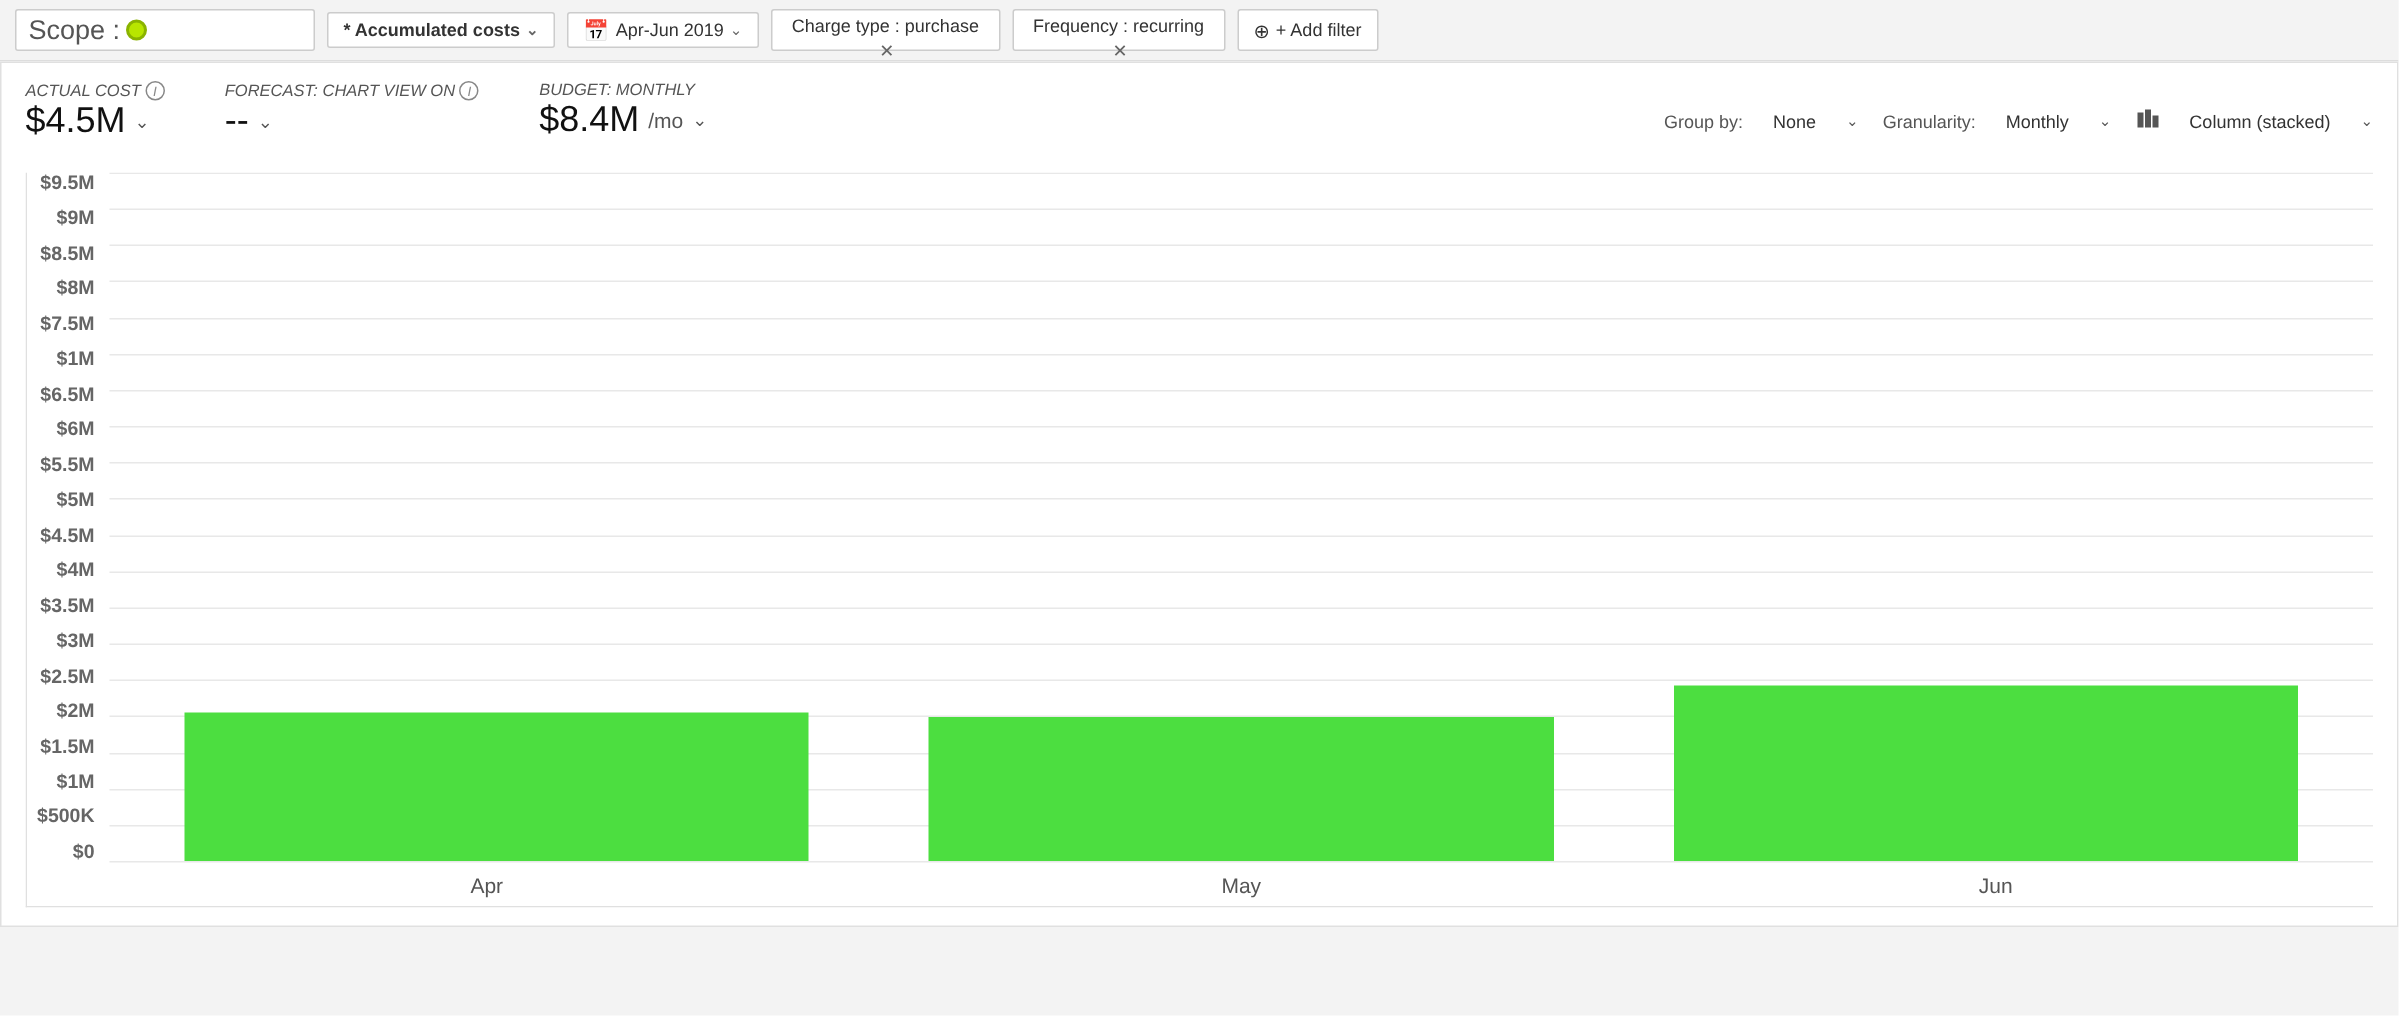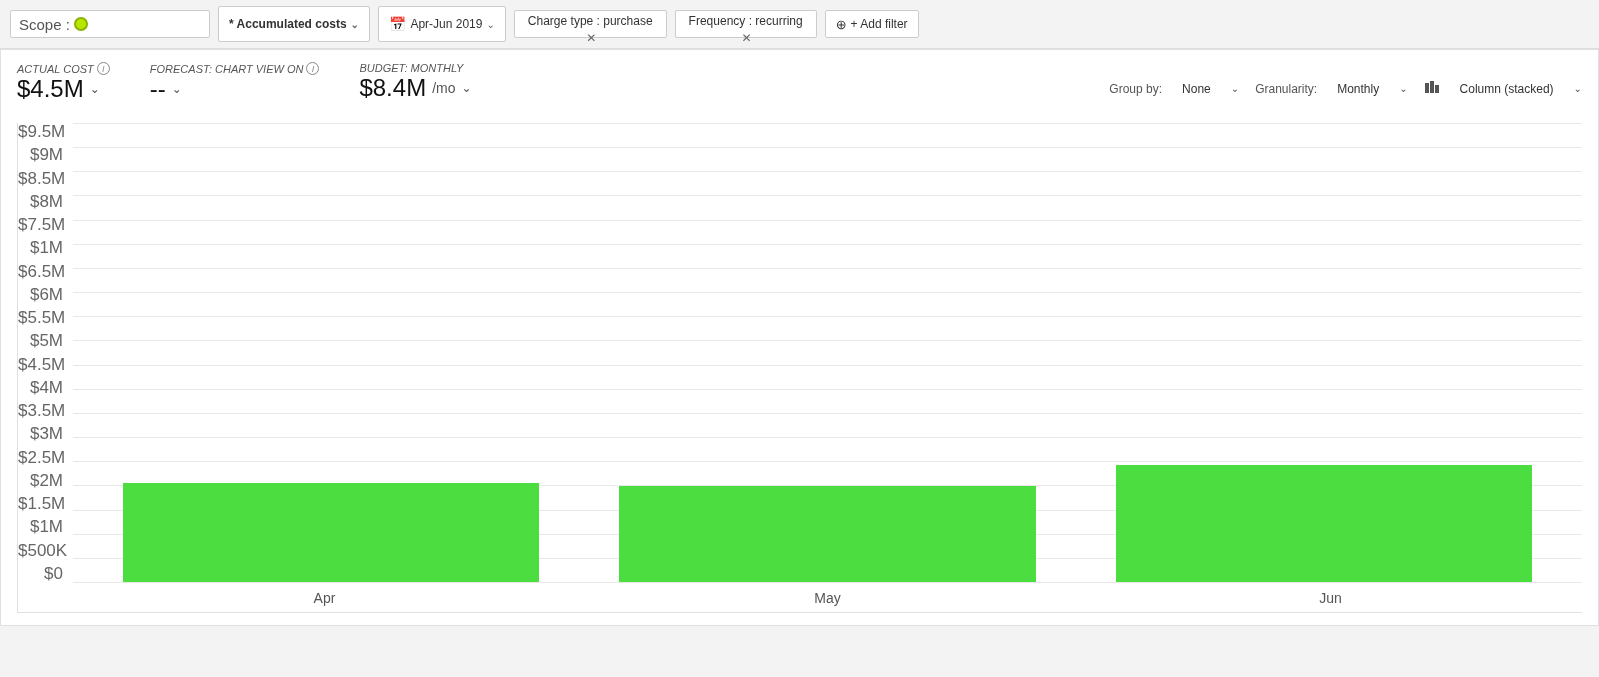--- a/index.html
+++ b/index.html
@@ -10,32 +10,32 @@
       background: #f3f3f3; padding: 6px 10px;
       border-bottom: 1px solid #ddd;
     }
 
     .scope-input {
       display: flex; align-items: center; gap: 4px;
       border: 1px solid #ccc; background: white;
       padding: 3px 8px; border-radius: 2px;
       min-width: 200px; height: 28px;
     }
-    .scope-label { font-size: 15px; color: #555; }
+    .scope-label { font-size: 18px; color: #555; }
     .scope-dot {
       width: 14px; height: 14px; border-radius: 50%;
       background: #b8e600; border: 2px solid #8ab300;
       display: inline-block;
     }
 
     .dropdown-btn {
       display: flex; align-items: center; gap: 4px;
       border: 1px solid #ccc; background: white;
       padding: 3px 10px; border-radius: 2px;
-      height: 36px; cursor: pointer; white-space: nowrap;
+      height: 24px; cursor: pointer; white-space: nowrap;
       font-size: 12px; color: #333;
     }
     .dropdown-btn.accent { font-weight: 600; }
     .dropdown-btn .chevron { font-size: 10px; color: #666; }
     .dropdown-btn .cal-icon { font-size: 14px; }
 
     .filter-chip {
       display: flex; align-items: center; gap: 4px;
       border: 1px solid #ccc; background: white;
       padding: 3px 13px; border-radius: 2px;
@@ -107,22 +107,22 @@
       border-left: 1px solid #e0e0e0;
       border-bottom: 1px solid #e0e0e0;
     }
 
     .y-axis {
       position: absolute; left: 0; top: 0; bottom: 30px;
       width: 55px; display: flex; flex-direction: column;
       justify-content: space-between; padding: 0 4px 0 0;
     }
     .y-label {
-      font-size: 17px; color: #666; text-align: right;
-      padding-right: 6px; line-height: 1;
+      font-size: 13px; color: #666; text-align: right;
+      padding-right: 6px; line-height: 1; font-weight: bold;
     }
 
     .chart-inner {
       position: absolute; left: 55px; right: 0; top: 0; bottom: 30px;
       background: white;
     }
 
     .grid-lines {
       position: absolute; left: 0; right: 0; top: 0; bottom: 0;
     }

